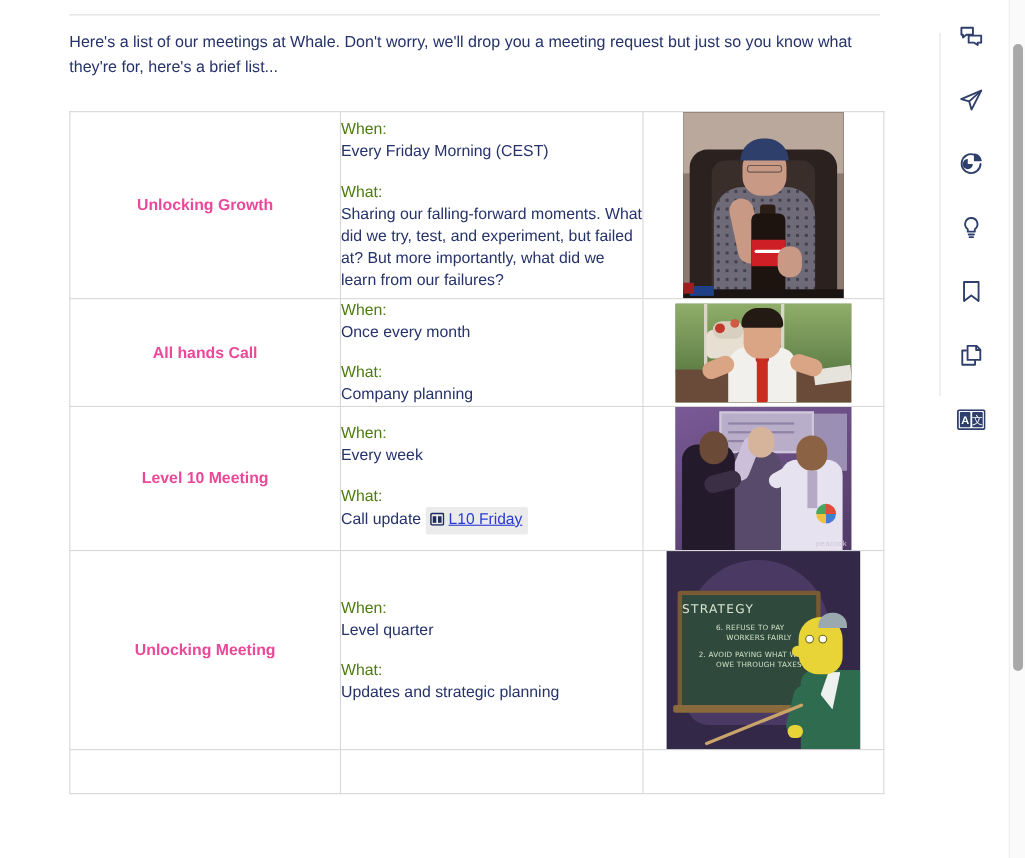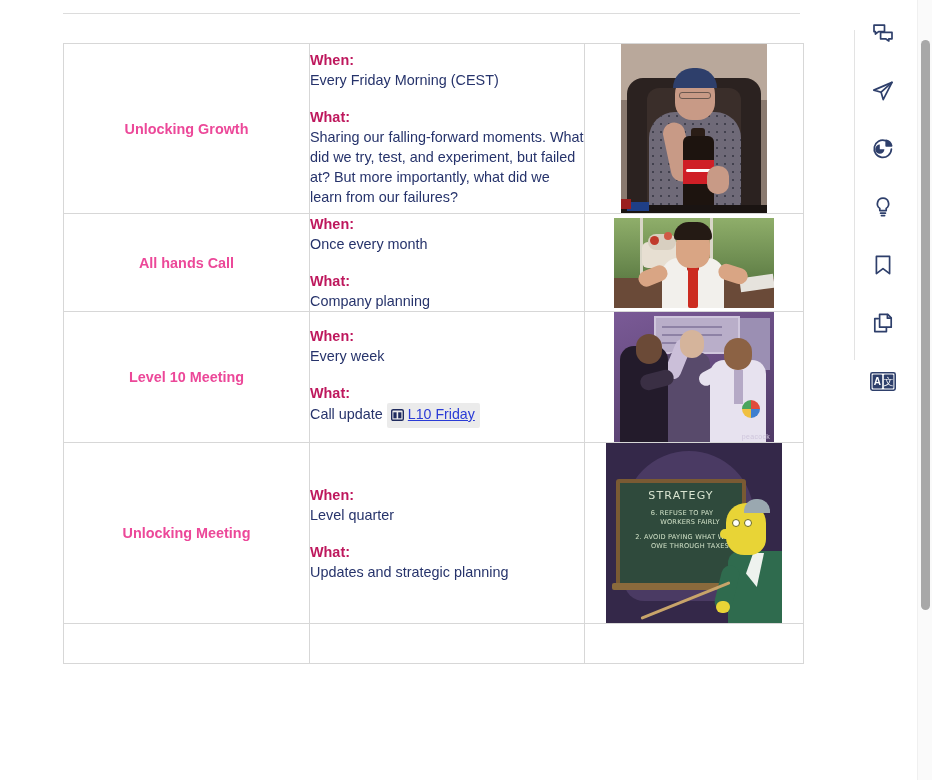--- a/index.html
+++ b/index.html
@@ -73,21 +73,21 @@
     color: #ec4899;
     padding: 10px 12px;
   }
   .cell-detail {
     padding: 14px 0 14px 11px;
     font-size: 14.4px;
     line-height: 20px;
     color: #26336b;
     vertical-align: top;
   }
-  .lbl { font-weight: bold; color: #be185d; }
+  .lbl { font-weight: normal; color: #4d7c0f; }
   .gap { height: 17px; }
 
   .cell-img {
     padding: 0;
     text-align: center;
     vertical-align: middle;
   }
   .imgwrap {
     display: inline-block;
     vertical-align: middle;
@@ -224,21 +224,21 @@
   .gif3 .ball { position:absolute; right:14px; bottom:24px; width:18px; height:18px; border-radius:50%;
                 background:conic-gradient(#e04b3c 0 25%, #3f7fd0 0 50%, #f0c040 0 75%, #49a55e 0); }
   .gif3 .wm   { position:absolute; right:4px; bottom:2px; font-size:7px; color:#cfc6dc; letter-spacing:.3px; }
 
   
   .gif4 { width:176px; height:180px; background:#342849; }
   .gif4 .halo  { position:absolute; left:18px; top:8px; width:130px; height:150px; background:#4a3a63; border-radius:65px 65px 20px 20px; }
   .gif4 .frame { position:absolute; left:10px; top:36px; width:130px; height:110px; background:#7a5a33; border-radius:3px; }
   .gif4 .board4{ position:absolute; left:14px; top:40px; width:122px; height:100px; background:#2f4a3c; }
   .gif4 .tray  { position:absolute; left:6px; top:140px; width:138px; height:7px; background:#8a6a3c; border-radius:2px; }
-  .gif4 .t-hd  { position:absolute; left:0; top:6px; width:122px; text-align:center;
+  .gif4 .t-hd  { position:absolute; left:0; top:6px; width:122px; text-align:left;
                  font-size:11px; letter-spacing:1.2px; color:#d8e4d0; font-family:"DejaVu Sans", sans-serif; }
   .gif4 .t-l   { position:absolute; left:6px; width:112px; font-size:6.6px; line-height:8.6px;
                  color:#cfe0c6; font-family:"DejaVu Sans", sans-serif; letter-spacing:.2px; }
   .gif4 .burns { position:absolute; right:0; top:60px; width:62px; height:120px; }
   .gif4 .b-head{ position:absolute; left:6px; top:0; width:40px; height:52px; background:#e8d436; border-radius:20px 20px 16px 18px; }
   .gif4 .b-hair{ position:absolute; left:24px; top:-4px; width:26px; height:14px; background:#9aa8b0; border-radius:12px 12px 0 0; }
   .gif4 .b-eye { position:absolute; left:12px; top:16px; width:8px; height:8px; background:#fff; border-radius:50%; border:1px solid #6b6a1e; }
   .gif4 .b-eye2{ position:absolute; left:24px; top:16px; width:8px; height:8px; background:#fff; border-radius:50%; border:1px solid #6b6a1e; }
   .gif4 .b-nose{ position:absolute; left:0; top:26px; width:16px; height:10px; background:#e8d436; border-radius:8px 0 0 8px; }
   .gif4 .b-body{ position:absolute; left:8px; top:48px; width:54px; height:72px; background:#2f6b4e; border-radius:12px 0 0 0; }
@@ -253,20 +253,21 @@
 <body>
 
 <div class="app">
 
   <div class="doc">
     <div class="doc-inner">
 
       <div class="top-divider"></div>
 
 
+      <div class="page-desc">Here's a list of our meetings at Whale. Don't worry, we'll drop you a meeting request but just so you know what they're for, here's a brief list...</div>
 
       <table class="meet-table">
         <colgroup>
           <col class="col-name">
             <col class="col-detail">
             <col class="col-img">
         </colgroup>
         <tbody>
 
           <tr>

